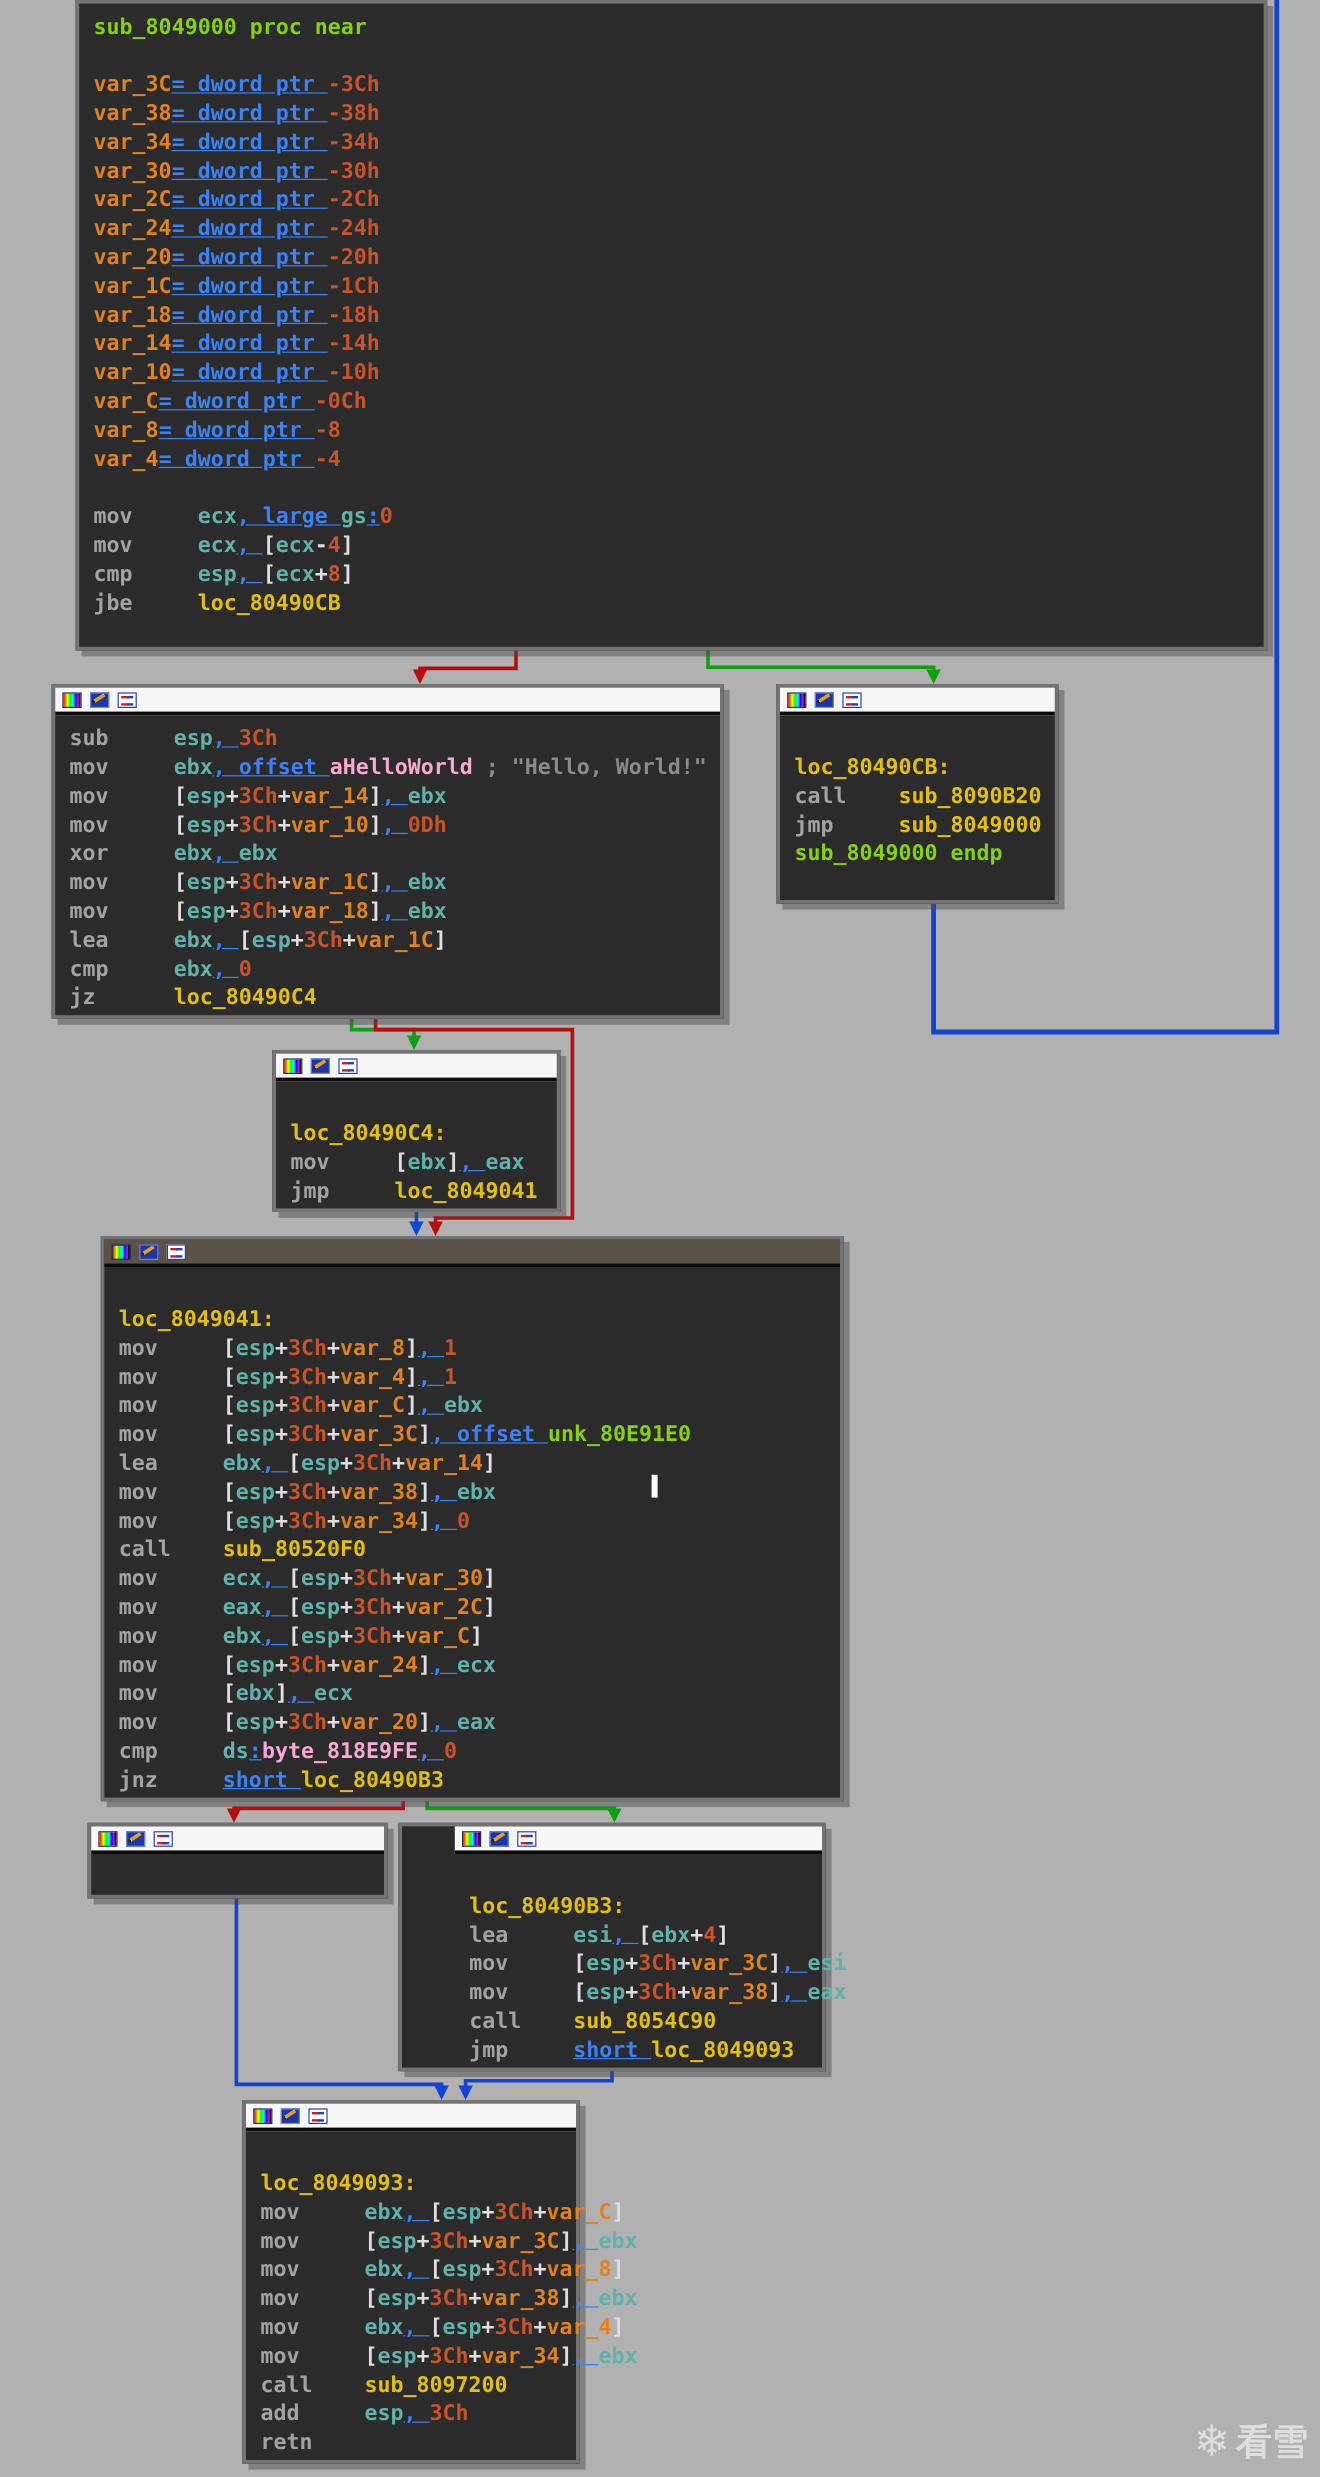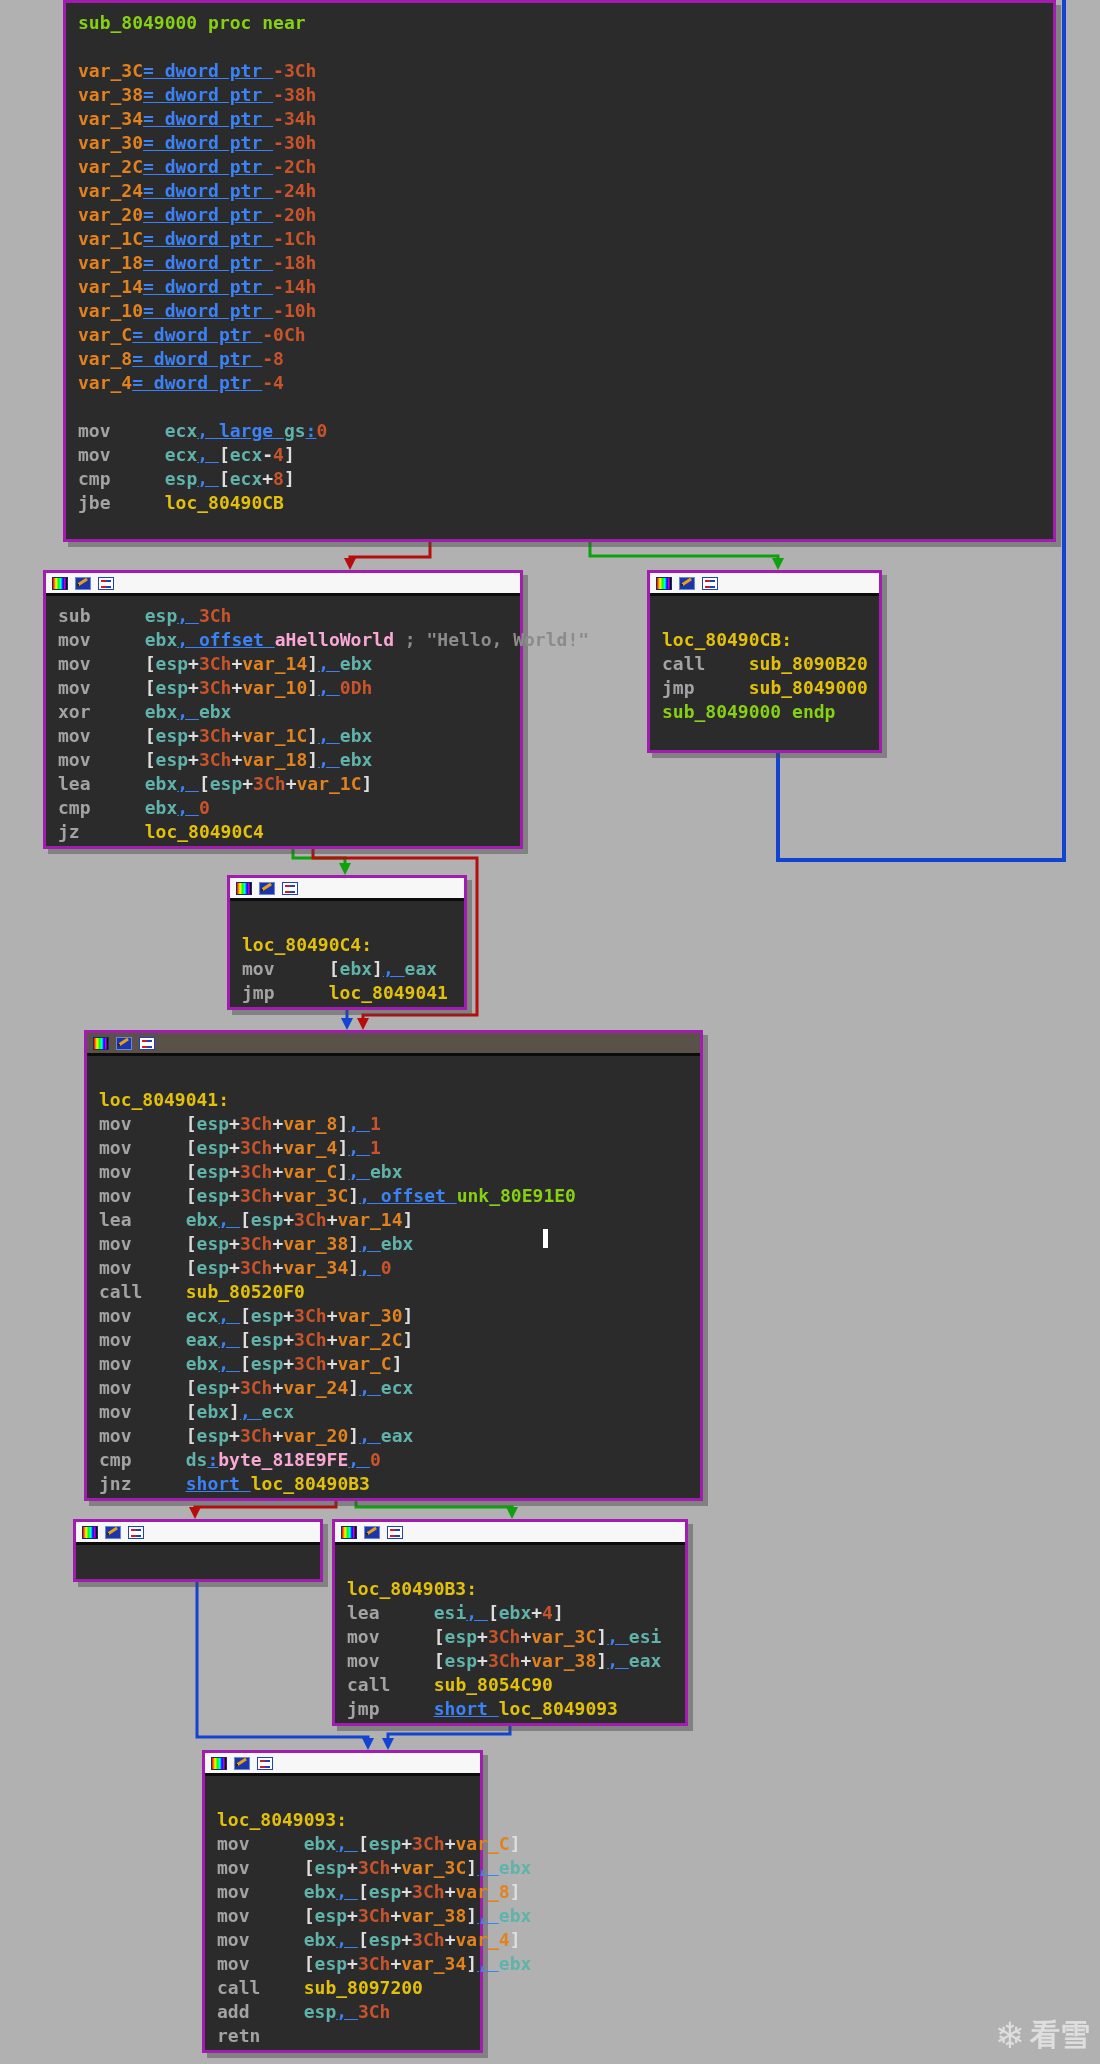--- a/index.html
+++ b/index.html
@@ -5,21 +5,21 @@
   html,body{margin:0;padding:0;}
   body{
     width:1100px;height:2064px;position:relative;overflow:hidden;
     background:#b1b1b1;
     font-family:"DejaVu Sans Mono","Liberation Mono",monospace;
     font-weight:bold;
   }
   #edges{position:absolute;left:0;top:0;z-index:1;}
   .node{
     position:absolute;z-index:2;box-sizing:border-box;
-    background:#2b2b2b;border:3px solid #a21caf;
+    background:#2b2b2b;border:3px solid #737373;
     box-shadow:5px 5px 0 rgba(70,70,70,.45);
   }
   .tb{
     height:20px;border-bottom:3px solid #0c0c0c;background:#f7f7f7;
     display:flex;align-items:center;gap:7px;padding-left:6px;
   }
   .tb.dark{background:#5a5248;}
   .ic{width:16px;height:13px;display:inline-block;box-sizing:border-box;position:relative;overflow:hidden;}
   .ic-palette{
     border:1px solid #1a2a6a;
@@ -83,21 +83,21 @@
       <polyline points="356,1501 356,1507 512,1507 512,1510" fill="none" stroke="#0fa00f" stroke-width="3"></polyline>
       <polygon points="506,1507 518,1507 512,1519" fill="#0fa00f"></polygon>
       <polyline points="197,1582 197,1737 368,1737 368,1741" fill="none" stroke="#1243d3" stroke-width="3"></polyline>
       <polygon points="362,1738 374,1738 368,1750" fill="#1243d3"></polygon>
       <polyline points="510,1726 510,1734 388,1734 388,1741" fill="none" stroke="#1243d3" stroke-width="3"></polyline>
       <polygon points="382,1738 394,1738 388,1750" fill="#1243d3"></polygon>
     </svg>
 <div class="node" style="left: 63px; top: 0px; width: 993px; height: 542px;">
       <div class="code"><div class="ln"><span class="t-g">sub_8049000 proc near</span></div><div class="ln">&nbsp;</div><div class="ln"><span class="t-v">var_3C</span><span class="t-k">= dword ptr </span><span class="t-n">-3Ch</span></div><div class="ln"><span class="t-v">var_38</span><span class="t-k">= dword ptr </span><span class="t-n">-38h</span></div><div class="ln"><span class="t-v">var_34</span><span class="t-k">= dword ptr </span><span class="t-n">-34h</span></div><div class="ln"><span class="t-v">var_30</span><span class="t-k">= dword ptr </span><span class="t-n">-30h</span></div><div class="ln"><span class="t-v">var_2C</span><span class="t-k">= dword ptr </span><span class="t-n">-2Ch</span></div><div class="ln"><span class="t-v">var_24</span><span class="t-k">= dword ptr </span><span class="t-n">-24h</span></div><div class="ln"><span class="t-v">var_20</span><span class="t-k">= dword ptr </span><span class="t-n">-20h</span></div><div class="ln"><span class="t-v">var_1C</span><span class="t-k">= dword ptr </span><span class="t-n">-1Ch</span></div><div class="ln"><span class="t-v">var_18</span><span class="t-k">= dword ptr </span><span class="t-n">-18h</span></div><div class="ln"><span class="t-v">var_14</span><span class="t-k">= dword ptr </span><span class="t-n">-14h</span></div><div class="ln"><span class="t-v">var_10</span><span class="t-k">= dword ptr </span><span class="t-n">-10h</span></div><div class="ln"><span class="t-v">var_C</span><span class="t-k">= dword ptr </span><span class="t-n">-0Ch</span></div><div class="ln"><span class="t-v">var_8</span><span class="t-k">= dword ptr </span><span class="t-n">-8</span></div><div class="ln"><span class="t-v">var_4</span><span class="t-k">= dword ptr </span><span class="t-n">-4</span></div><div class="ln">&nbsp;</div><div class="ln"><span class="t-m">mov</span><span class="t-w">     </span><span class="t-r">ecx</span><span class="t-k">, large </span><span class="t-r">gs</span><span class="t-k">:</span><span class="t-n">0</span></div><div class="ln"><span class="t-m">mov</span><span class="t-w">     </span><span class="t-r">ecx</span><span class="t-k">, </span><span class="t-w">[</span><span class="t-r">ecx</span><span class="t-w">-</span><span class="t-n">4</span><span class="t-w">]</span></div><div class="ln"><span class="t-m">cmp</span><span class="t-w">     </span><span class="t-r">esp</span><span class="t-k">, </span><span class="t-w">[</span><span class="t-r">ecx</span><span class="t-w">+</span><span class="t-n">8</span><span class="t-w">]</span></div><div class="ln"><span class="t-m">jbe</span><span class="t-w">     </span><span class="t-l">loc_80490CB</span></div></div>
     </div>
-    <div class="node" style="left: 43px; top: 570px; width: 480px; height: 279px;">
+    <div class="node" style="left: 43px; top: 570px; width: 560px; height: 279px;">
       <div class="tb">
         <span class="ic ic-palette"></span>
         <span class="ic ic-edit"></span>
         <span class="ic ic-group"></span>
       </div>
       <div class="code"><div class="ln"><span class="t-m">sub</span><span class="t-w">     </span><span class="t-r">esp</span><span class="t-k">, </span><span class="t-n">3Ch</span></div><div class="ln"><span class="t-m">mov</span><span class="t-w">     </span><span class="t-r">ebx</span><span class="t-k">, offset </span><span class="t-d">aHelloWorld</span><span class="t-c"> ; "Hello, World!"</span></div><div class="ln"><span class="t-m">mov</span><span class="t-w">     [</span><span class="t-r">esp</span><span class="t-w">+</span><span class="t-n">3Ch</span><span class="t-w">+</span><span class="t-v">var_14</span><span class="t-w">]</span><span class="t-k">, </span><span class="t-r">ebx</span></div><div class="ln"><span class="t-m">mov</span><span class="t-w">     [</span><span class="t-r">esp</span><span class="t-w">+</span><span class="t-n">3Ch</span><span class="t-w">+</span><span class="t-v">var_10</span><span class="t-w">]</span><span class="t-k">, </span><span class="t-n">0Dh</span></div><div class="ln"><span class="t-m">xor</span><span class="t-w">     </span><span class="t-r">ebx</span><span class="t-k">, </span><span class="t-r">ebx</span></div><div class="ln"><span class="t-m">mov</span><span class="t-w">     [</span><span class="t-r">esp</span><span class="t-w">+</span><span class="t-n">3Ch</span><span class="t-w">+</span><span class="t-v">var_1C</span><span class="t-w">]</span><span class="t-k">, </span><span class="t-r">ebx</span></div><div class="ln"><span class="t-m">mov</span><span class="t-w">     [</span><span class="t-r">esp</span><span class="t-w">+</span><span class="t-n">3Ch</span><span class="t-w">+</span><span class="t-v">var_18</span><span class="t-w">]</span><span class="t-k">, </span><span class="t-r">ebx</span></div><div class="ln"><span class="t-m">lea</span><span class="t-w">     </span><span class="t-r">ebx</span><span class="t-k">, </span><span class="t-w">[</span><span class="t-r">esp</span><span class="t-w">+</span><span class="t-n">3Ch</span><span class="t-w">+</span><span class="t-v">var_1C</span><span class="t-w">]</span></div><div class="ln"><span class="t-m">cmp</span><span class="t-w">     </span><span class="t-r">ebx</span><span class="t-k">, </span><span class="t-n">0</span></div><div class="ln"><span class="t-m">jz</span><span class="t-w">      </span><span class="t-l">loc_80490C4</span></div></div>
     </div>
     <div class="node" style="left: 647px; top: 570px; width: 235px; height: 183px;">
       <div class="tb">
         <span class="ic ic-palette"></span>
@@ -122,21 +122,21 @@
       </div>
       <div class="code"><div class="ln">&nbsp;</div><div class="ln"><span class="t-l">loc_8049041:</span></div><div class="ln"><span class="t-m">mov</span><span class="t-w">     [</span><span class="t-r">esp</span><span class="t-w">+</span><span class="t-n">3Ch</span><span class="t-w">+</span><span class="t-v">var_8</span><span class="t-w">]</span><span class="t-k">, </span><span class="t-n">1</span></div><div class="ln"><span class="t-m">mov</span><span class="t-w">     [</span><span class="t-r">esp</span><span class="t-w">+</span><span class="t-n">3Ch</span><span class="t-w">+</span><span class="t-v">var_4</span><span class="t-w">]</span><span class="t-k">, </span><span class="t-n">1</span></div><div class="ln"><span class="t-m">mov</span><span class="t-w">     [</span><span class="t-r">esp</span><span class="t-w">+</span><span class="t-n">3Ch</span><span class="t-w">+</span><span class="t-v">var_C</span><span class="t-w">]</span><span class="t-k">, </span><span class="t-r">ebx</span></div><div class="ln"><span class="t-m">mov</span><span class="t-w">     [</span><span class="t-r">esp</span><span class="t-w">+</span><span class="t-n">3Ch</span><span class="t-w">+</span><span class="t-v">var_3C</span><span class="t-w">]</span><span class="t-k">, offset </span><span class="t-g">unk_80E91E0</span></div><div class="ln"><span class="t-m">lea</span><span class="t-w">     </span><span class="t-r">ebx</span><span class="t-k">, </span><span class="t-w">[</span><span class="t-r">esp</span><span class="t-w">+</span><span class="t-n">3Ch</span><span class="t-w">+</span><span class="t-v">var_14</span><span class="t-w">]</span></div><div class="ln"><span class="t-m">mov</span><span class="t-w">     [</span><span class="t-r">esp</span><span class="t-w">+</span><span class="t-n">3Ch</span><span class="t-w">+</span><span class="t-v">var_38</span><span class="t-w">]</span><span class="t-k">, </span><span class="t-r">ebx</span></div><div class="ln"><span class="t-m">mov</span><span class="t-w">     [</span><span class="t-r">esp</span><span class="t-w">+</span><span class="t-n">3Ch</span><span class="t-w">+</span><span class="t-v">var_34</span><span class="t-w">]</span><span class="t-k">, </span><span class="t-n">0</span></div><div class="ln"><span class="t-m">call</span><span class="t-w">    </span><span class="t-l">sub_80520F0</span></div><div class="ln"><span class="t-m">mov</span><span class="t-w">     </span><span class="t-r">ecx</span><span class="t-k">, </span><span class="t-w">[</span><span class="t-r">esp</span><span class="t-w">+</span><span class="t-n">3Ch</span><span class="t-w">+</span><span class="t-v">var_30</span><span class="t-w">]</span></div><div class="ln"><span class="t-m">mov</span><span class="t-w">     </span><span class="t-r">eax</span><span class="t-k">, </span><span class="t-w">[</span><span class="t-r">esp</span><span class="t-w">+</span><span class="t-n">3Ch</span><span class="t-w">+</span><span class="t-v">var_2C</span><span class="t-w">]</span></div><div class="ln"><span class="t-m">mov</span><span class="t-w">     </span><span class="t-r">ebx</span><span class="t-k">, </span><span class="t-w">[</span><span class="t-r">esp</span><span class="t-w">+</span><span class="t-n">3Ch</span><span class="t-w">+</span><span class="t-v">var_C</span><span class="t-w">]</span></div><div class="ln"><span class="t-m">mov</span><span class="t-w">     [</span><span class="t-r">esp</span><span class="t-w">+</span><span class="t-n">3Ch</span><span class="t-w">+</span><span class="t-v">var_24</span><span class="t-w">]</span><span class="t-k">, </span><span class="t-r">ecx</span></div><div class="ln"><span class="t-m">mov</span><span class="t-w">     [</span><span class="t-r">ebx</span><span class="t-w">]</span><span class="t-k">, </span><span class="t-r">ecx</span></div><div class="ln"><span class="t-m">mov</span><span class="t-w">     [</span><span class="t-r">esp</span><span class="t-w">+</span><span class="t-n">3Ch</span><span class="t-w">+</span><span class="t-v">var_20</span><span class="t-w">]</span><span class="t-k">, </span><span class="t-r">eax</span></div><div class="ln"><span class="t-m">cmp</span><span class="t-w">     </span><span class="t-r">ds</span><span class="t-k">:</span><span class="t-d">byte_818E9FE</span><span class="t-k">, </span><span class="t-n">0</span></div><div class="ln"><span class="t-m">jnz</span><span class="t-w">     </span><span class="t-k">short </span><span class="t-l">loc_80490B3</span></div></div>
     </div>
     <div class="node" style="left: 73px; top: 1519px; width: 250px; height: 63px;">
       <div class="tb">
         <span class="ic ic-palette"></span>
         <span class="ic ic-edit"></span>
         <span class="ic ic-group"></span>
       </div>
     </div>
-    <div class="node" style="left: 332px; top: 1519px; width: 356px; height: 207px;">
+    <div class="node" style="left: 332px; top: 1519px; width: 356px; height: 207px; padding-left: 44px;">
       <div class="tb">
         <span class="ic ic-palette"></span>
         <span class="ic ic-edit"></span>
         <span class="ic ic-group"></span>
       </div>
       <div class="code"><div class="ln">&nbsp;</div><div class="ln"><span class="t-l">loc_80490B3:</span></div><div class="ln"><span class="t-m">lea</span><span class="t-w">     </span><span class="t-r">esi</span><span class="t-k">, </span><span class="t-w">[</span><span class="t-r">ebx</span><span class="t-w">+</span><span class="t-n">4</span><span class="t-w">]</span></div><div class="ln"><span class="t-m">mov</span><span class="t-w">     [</span><span class="t-r">esp</span><span class="t-w">+</span><span class="t-n">3Ch</span><span class="t-w">+</span><span class="t-v">var_3C</span><span class="t-w">]</span><span class="t-k">, </span><span class="t-r">esi</span></div><div class="ln"><span class="t-m">mov</span><span class="t-w">     [</span><span class="t-r">esp</span><span class="t-w">+</span><span class="t-n">3Ch</span><span class="t-w">+</span><span class="t-v">var_38</span><span class="t-w">]</span><span class="t-k">, </span><span class="t-r">eax</span></div><div class="ln"><span class="t-m">call</span><span class="t-w">    </span><span class="t-l">sub_8054C90</span></div><div class="ln"><span class="t-m">jmp</span><span class="t-w">     </span><span class="t-k">short </span><span class="t-l">loc_8049093</span></div></div>
     </div>
     <div class="node" style="left: 202px; top: 1750px; width: 281px; height: 303px;">
       <div class="tb">
         <span class="ic ic-palette"></span>

